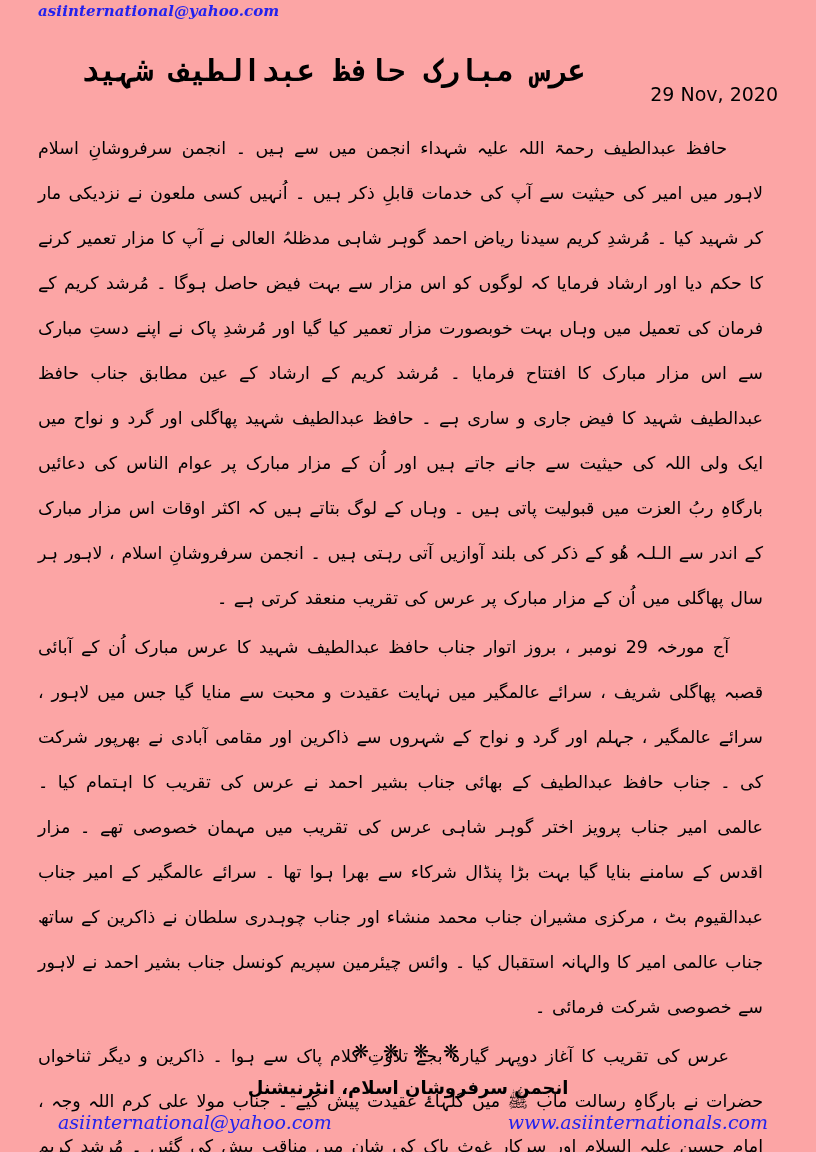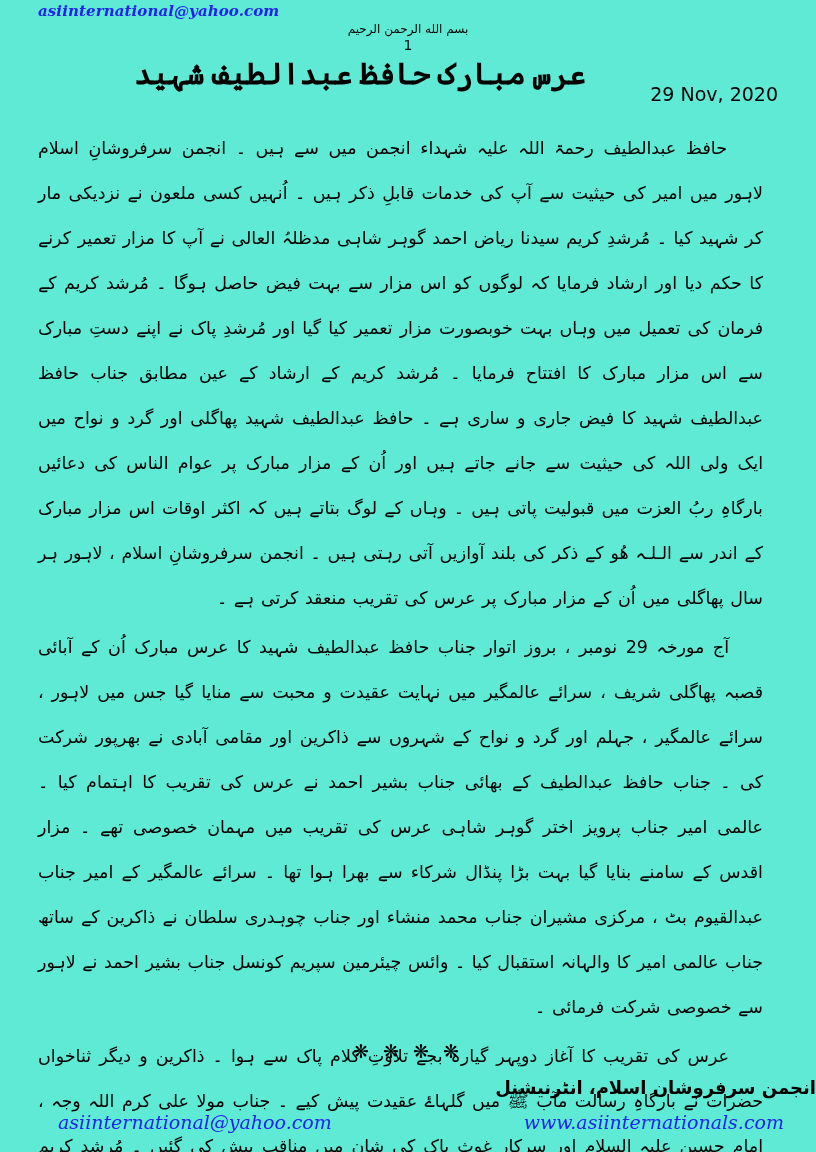--- a/index.html
+++ b/index.html
@@ -7,21 +7,21 @@
     margin: 0;
     padding: 0;
     background: #ffffff;
   }
 
   .page {
     position: relative;
     width: 816px;
     height: 1152px;
     margin: 0 auto;
-    background: #5eead4;
+    background: #fca5a5;
     overflow: hidden;
     font-family: "DejaVu Sans", sans-serif;
   }
 
   
   .hdr-email {
     position: absolute;
     left: 38px;
     top: 2px;
     direction: ltr;
@@ -60,21 +60,21 @@
     margin-top: 1px;
   }
 
   .doc-title {
     position: absolute;
     right: 230px;
     top: 52px;
     width: 340px;
     text-align: center;
     direction: rtl;
-    font-family: Liberation Serif, serif;
+    font-family: Liberation Mono, monospace;
     font-size: 30px;
     font-weight: 700;
     color: #000000;
     line-height: 1.45;
     white-space: nowrap;
   }
 
   .doc-date {
     position: absolute;
     right: 38px;
@@ -125,20 +125,21 @@
     letter-spacing: 4px;
     color: #000000;
     line-height: 1;
   }
 
   .org-name {
     position: absolute;
     left: 0;
     right: 0;
     top: 1076px;
+    text-align: center;
     direction: rtl;
     font-family: "DejaVu Sans", sans-serif;
     font-size: 18px;
     font-weight: 700;
     color: #000000;
     line-height: 1.3;
   }
 
   .ftr-email,
   .ftr-site {
@@ -146,33 +147,29 @@
     top: 1110px;
     direction: ltr;
     font-family: "DejaVu Serif", serif;
     font-style: italic;
     font-size: 19px;
     color: #2222ee;
     white-space: nowrap;
     line-height: 1.3;
   }
   .ftr-email { left: 58px;  text-align: left; }
-  .ftr-site  { right: 32px; }
+  .ftr-site  { right: 48px; }
 </style>
 </head>
 <body>
 
 <div class="page">
 
   <div class="hdr-email">asiinternational@yahoo.com</div>
 
-  <div class="bismillah-block">
-    <span class="bismillah">بسم الله الرحمن الرحيم</span>
-    <span class="page-no">1</span>
-  </div>
 
   <div class="doc-title">عرس مبارک حافظ عبدالطیف شہید</div>
 
   <div class="doc-date">29 Nov, 2020</div>
 
   <div class="body-text">
     <p class="para first">حافظ عبدالطیف رحمۃ اللہ علیہ شہداء انجمن میں سے ہیں ۔ انجمن سرفروشانِ اسلام لاہور میں امیر کی حیثیت سے آپ کی خدمات قابلِ ذکر ہیں ۔ اُنہیں کسی ملعون نے نزدیکی مار کر شہید کیا ۔ مُرشدِ کریم سیدنا ریاض احمد گوہر شاہی مدظلہُ العالی نے آپ کا مزار تعمیر کرنے کا حکم دیا اور ارشاد فرمایا کہ لوگوں کو اس مزار سے بہت فیض حاصل ہوگا ۔ مُرشد کریم کے فرمان کی تعمیل میں وہاں بہت خوبصورت مزار تعمیر کیا گیا اور مُرشدِ پاک نے اپنے دستِ مبارک سے اس مزار مبارک کا افتتاح فرمایا ۔ مُرشد کریم کے ارشاد کے عین مطابق جناب حافظ عبدالطیف شہید کا فیض جاری و ساری ہے ۔ حافظ عبدالطیف شہید پھاگلی اور گرد و نواح میں ایک ولی اللہ کی حیثیت سے جانے جاتے ہیں اور اُن کے مزار مبارک پر عوام الناس کی دعائیں بارگاہِ ربُ العزت میں قبولیت پاتی ہیں ۔ وہاں کے لوگ بتاتے ہیں کہ اکثر اوقات اس مزار مبارک کے اندر سے الـلـہ ھُو کے ذکر کی بلند آوازیں آتی رہتی ہیں ۔ انجمن سرفروشانِ اسلام ، لاہور ہر سال پھاگلی میں اُن کے مزار مبارک پر عرس کی تقریب منعقد کرتی ہے ۔</p>
     <p class="para">آج مورخہ 29 نومبر ، بروز اتوار جناب حافظ عبدالطیف شہید کا عرس مبارک اُن کے آبائی قصبہ پھاگلی شریف ، سرائے عالمگیر میں نہایت عقیدت و محبت سے منایا گیا جس میں لاہور ، سرائے عالمگیر ، جہلم اور گرد و نواح کے شہروں سے ذاکرین اور مقامی آبادی نے بھرپور شرکت کی ۔ جناب حافظ عبدالطیف کے بھائی جناب بشیر احمد نے عرس کی تقریب کا اہتمام کیا ۔ عالمی امیر جناب پرویز اختر گوہر شاہی عرس کی تقریب میں مہمان خصوصی تھے ۔ مزار اقدس کے سامنے بنایا گیا بہت بڑا پنڈال شرکاء سے بھرا ہوا تھا ۔ سرائے عالمگیر کے امیر جناب عبدالقیوم بٹ ، مرکزی مشیران جناب محمد منشاء اور جناب چوہدری سلطان نے ذاکرین کے ساتھ جناب عالمی امیر کا والہانہ استقبال کیا ۔ وائس چیئرمین سپریم کونسل جناب بشیر احمد نے لاہور سے خصوصی شرکت فرمائی ۔</p>
     <p class="para">عرس کی تقریب کا آغاز دوپہر گیارہ بجے تلاوتِ کلام پاک سے ہوا ۔ ذاکرین و دیگر ثناخواں حضرات نے بارگاہِ رسالت مآب ﷺ میں گلہاۓ عقیدت پیش کیے ۔ جناب مولا علی کرم اللہ وجہ ، امام حسین علیہ السلام اور سرکار غوث پاک کی شان میں مناقب پیش کی گئیں ۔ مُرشد کریم سیدنا ریاض احمد گوہر شاہی مدظلہُ العالی کی شان میں قصیدہ پیش کیا گیا ۔</p>
 

